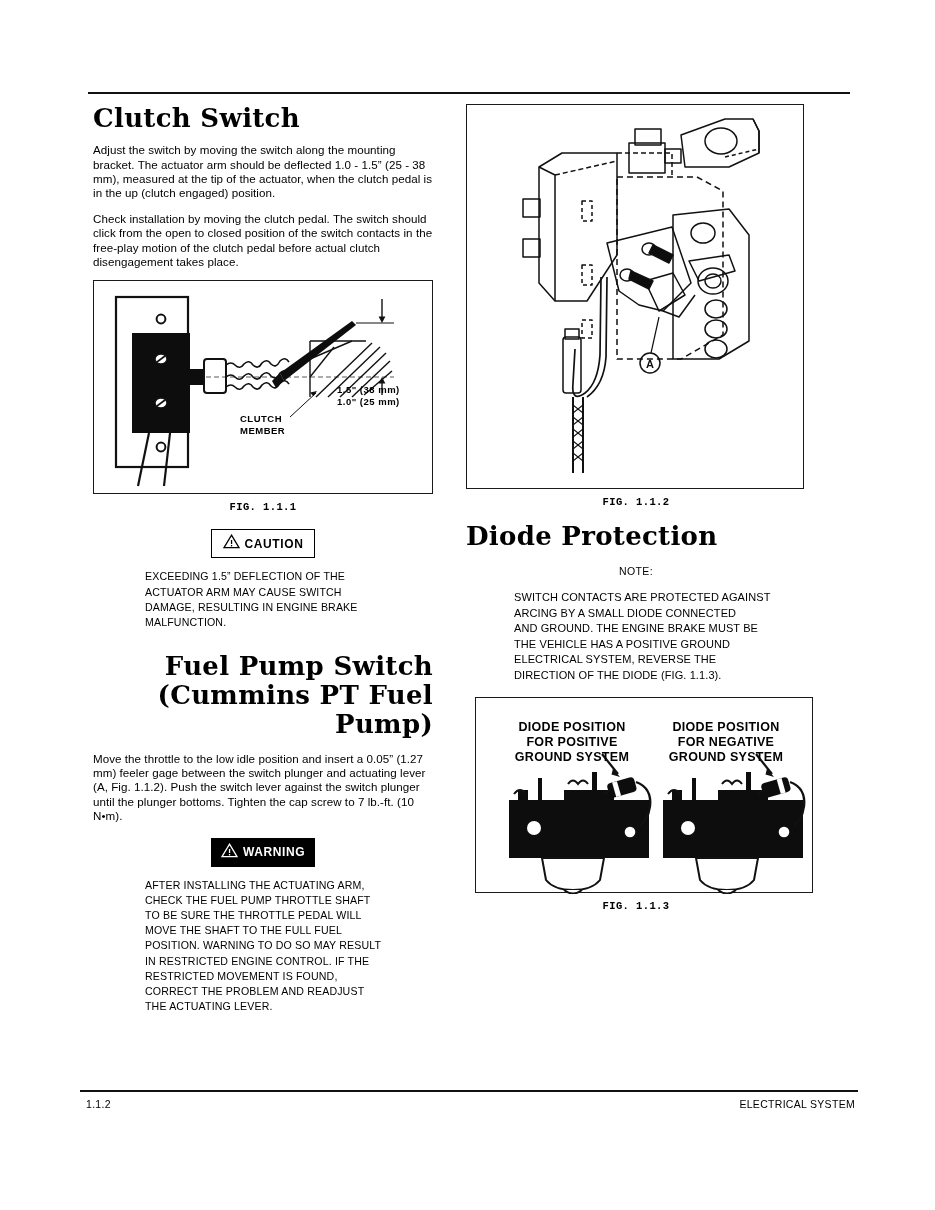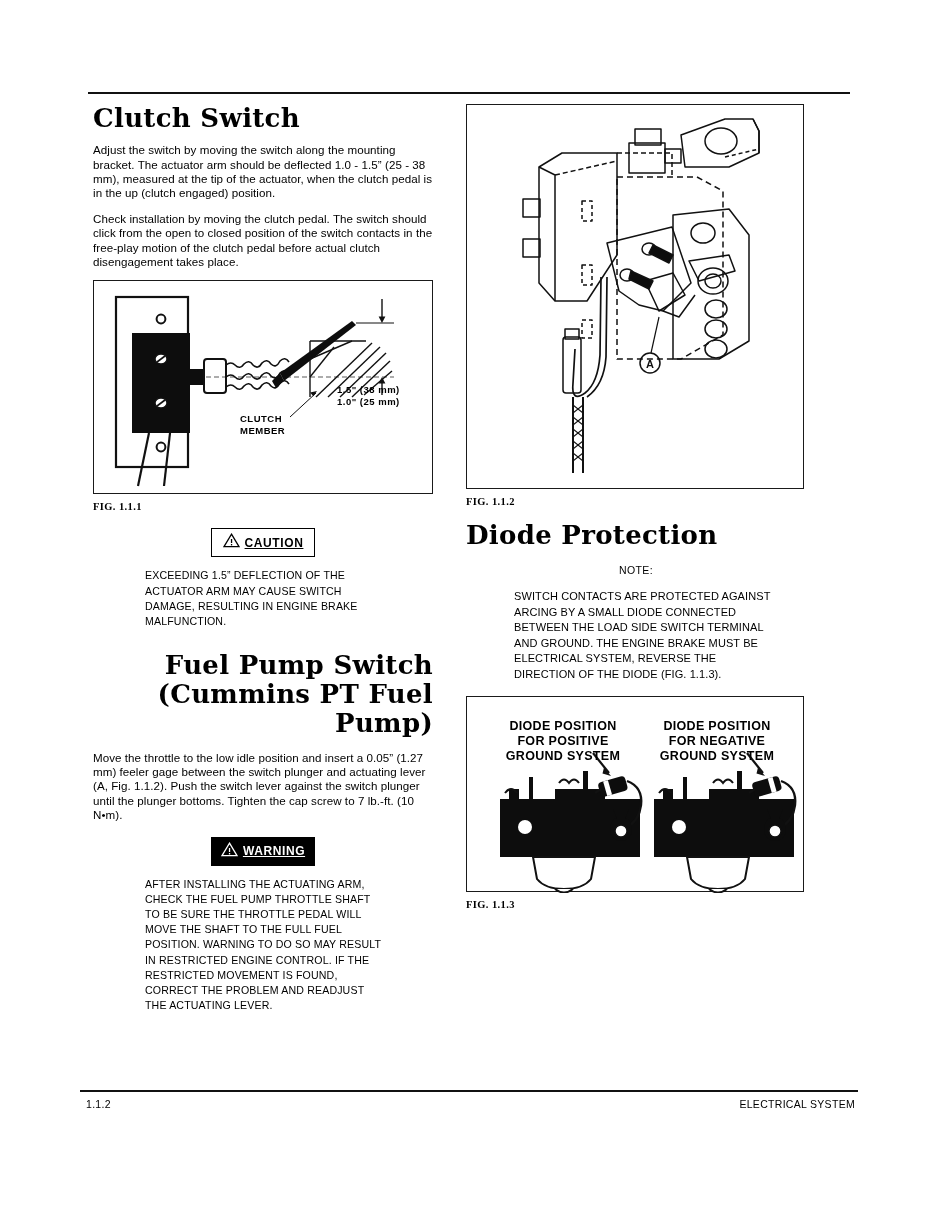--- a/index.html
+++ b/index.html
@@ -73,36 +73,36 @@
   }
 
   
   .figbox {
     border: 1.5px solid #1a1a1a;
     background: #fff;
     position: relative;
     box-sizing: border-box;
   }
   .figcap {
+    text-align: center;
     font-size: 10.5px;
     font-weight: bold;
     letter-spacing: 0.4px;
     margin-top: 7px;
-    font-family: Liberation Serif, serif;
+    font-family: Liberation Mono, monospace;
   }
 
   
   .alert-wrap { margin-top: 16px; }
   .alert-head {
     display: block;
     margin: 4px auto;
     width: 104px;
     box-sizing: border-box;
     text-align: center;
-    text-decoration: underline;
   }
   .alert-head.caution {
     border: 1.6px solid #000;
     background: #fff;
     color: #000;
     padding: 4px 0 4px 0;
   }
   .alert-head.warning {
     background: #000;
     color: #fff;
@@ -384,27 +384,27 @@
     </div>
     <div class="figcap">FIG. 1.1.2</div>
 
     <h1 class="section-title" style="margin-top:14px;">Diode Protection</h1>
 
     <div class="note-title">NOTE:</div>
 
     <div class="note-body">
       <span class="ln">SWITCH CONTACTS ARE PROTECTED AGAINST</span>
       <span class="ln">ARCING BY A SMALL DIODE CONNECTED</span>
-      <span class="ln">BETWEEN THE LOAD SIDE SWITCH TERMINAL</span>
       <span class="ln">AND GROUND. THE ENGINE BRAKE MUST BE</span>
+      <span class="ln">THE VEHICLE HAS A POSITIVE GROUND</span>
       <span class="ln">ELECTRICAL SYSTEM, REVERSE THE</span>
       <span class="ln">DIRECTION OF THE DIODE (FIG. 1.1.3).</span>
     </div>
 
-    <div class="figbox" style="width:338px;height:196px;margin-top:14px;">
+    <div class="figbox" style="width:338px;height:196px;margin-top:14px;margin-left:9px;">
       <svg viewBox="0 0 338 196" width="338" height="196">
 
         <g>
           <rect x="33" y="102" width="140" height="58" fill="#0d0d0d"></rect>
           <circle cx="58" cy="130" r="7" fill="#fff"></circle>
 
           <path d="M42 92 L52 92 L52 102 L42 102 Z" fill="#0d0d0d"></path>
           <path d="M38 96 q6 -8 12 0" fill="none" stroke="#111" stroke-width="2"></path>
           <rect x="62" y="80" width="4" height="22" fill="#0d0d0d"></rect>
           <path d="M88 92 L138 92 L138 102 L88 102 Z" fill="#0d0d0d"></path>

